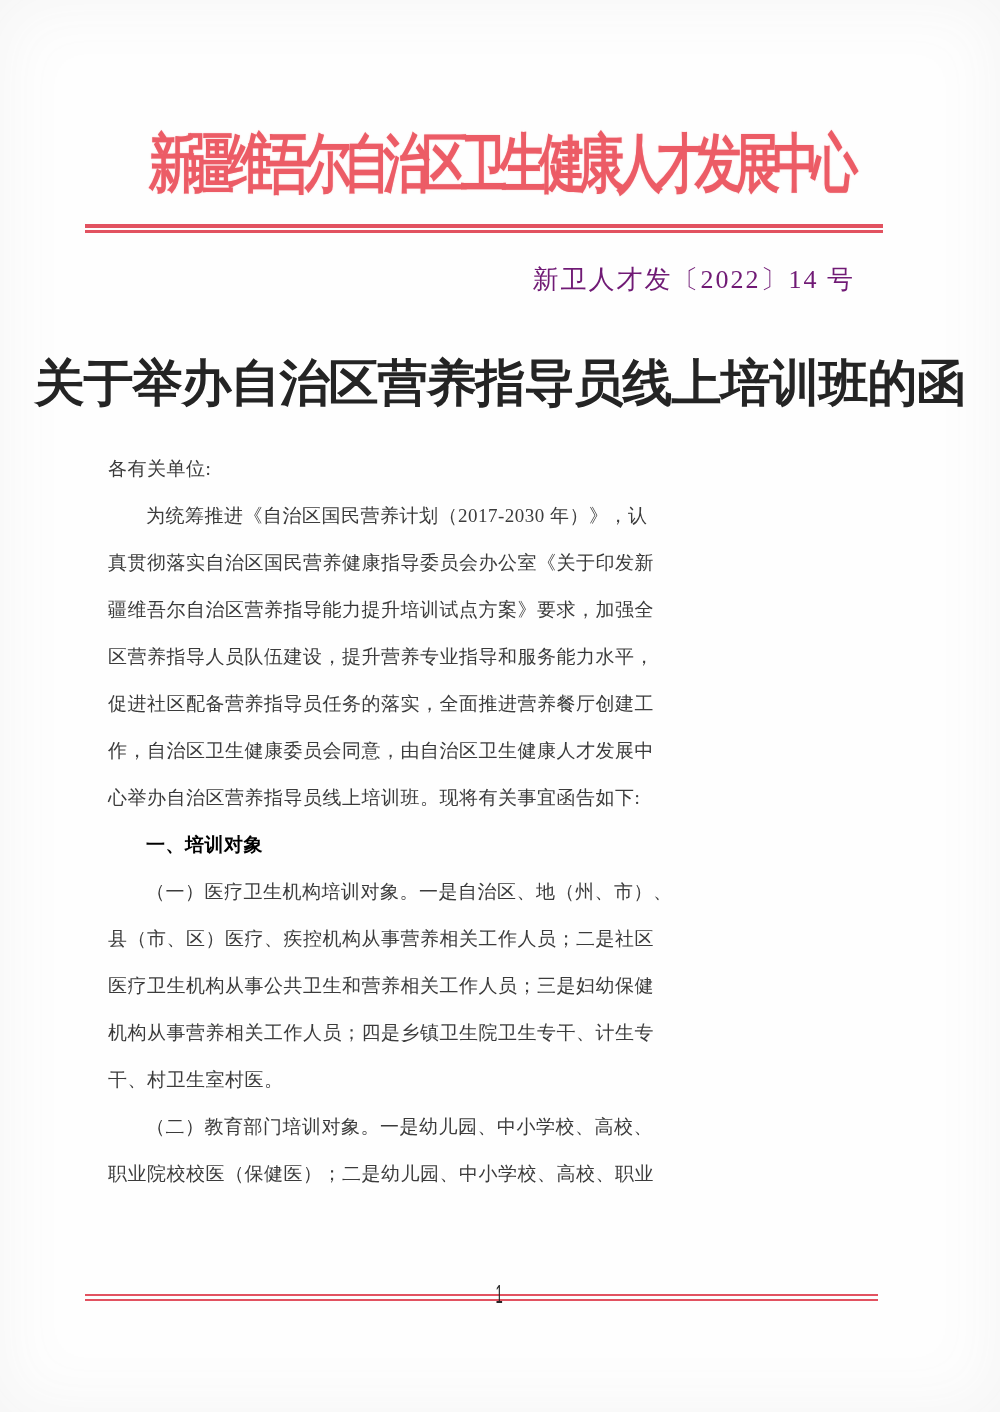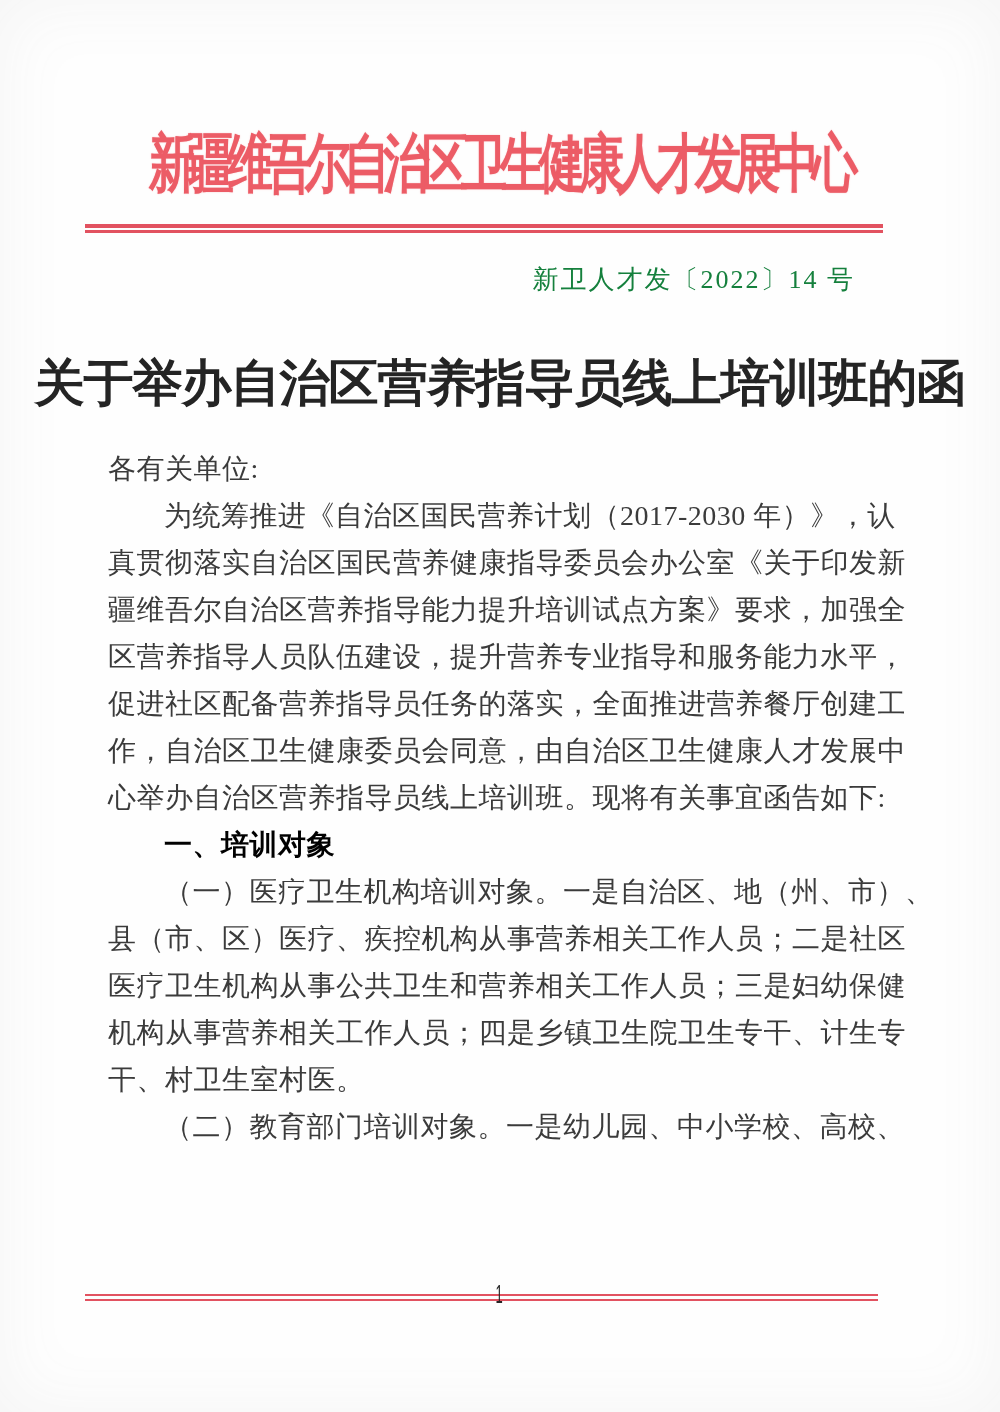--- a/index.html
+++ b/index.html
@@ -53,21 +53,21 @@
   .rule-top .gap   { height: 2px; background: #fdfdfd; }
   .rule-top .bar-b { height: 3px; background: #e25260; }
 
   
   .doc-number {
     position: absolute;
     top: 262px;
     right: 145px;
     font-size: 26px;
     letter-spacing: 2px;
-    color: #15803d;
+    color: #701a75;
     white-space: nowrap;
   }
 
   
   .doc-title {
     position: absolute;
     top: 350px;
     left: 0;
     width: 100%;
     text-align: center;
@@ -78,21 +78,21 @@
     white-space: nowrap;
     margin: 0;
   }
 
   
   .body-block {
     position: absolute;
     top: 445px;
     left: 108px;
     width: 784px;
-    font-size: 28px;
+    font-size: 19px;
     line-height: 47px;
     color: #3b3b3b;
     letter-spacing: 0.5px;
   }
   .body-block .line { white-space: nowrap; }
   .body-block .line.first { text-indent: 2em; }
   .salutation { white-space: nowrap; }
   .section-heading {
     text-indent: 2em;
     font-family: "Liberation Sans", "DejaVu Sans", sans-serif;
@@ -162,20 +162,21 @@
     <div class="para">
         <div class="line first">（一）医疗卫生机构培训对象。一是自治区、地（州、市）、</div>
         <div class="line">县（市、区）医疗、疾控机构从事营养相关工作人员；二是社区</div>
         <div class="line">医疗卫生机构从事公共卫生和营养相关工作人员；三是妇幼保健</div>
         <div class="line">机构从事营养相关工作人员；四是乡镇卫生院卫生专干、计生专</div>
         <div class="line">干、村卫生室村医。</div>
       </div>
 
     <div class="para">
         <div class="line first">（二）教育部门培训对象。一是幼儿园、中小学校、高校、</div>
+        <div class="line">职业院校校医（保健医）；二是幼儿园、中小学校、高校、职业</div>
       </div>
   </div>
 
   <div class="page-mark">1</div>
 
   <div class="rule-bottom">
     <div class="bar-a"></div>
     <div class="gap"></div>
     <div class="bar-b"></div>
   </div>

